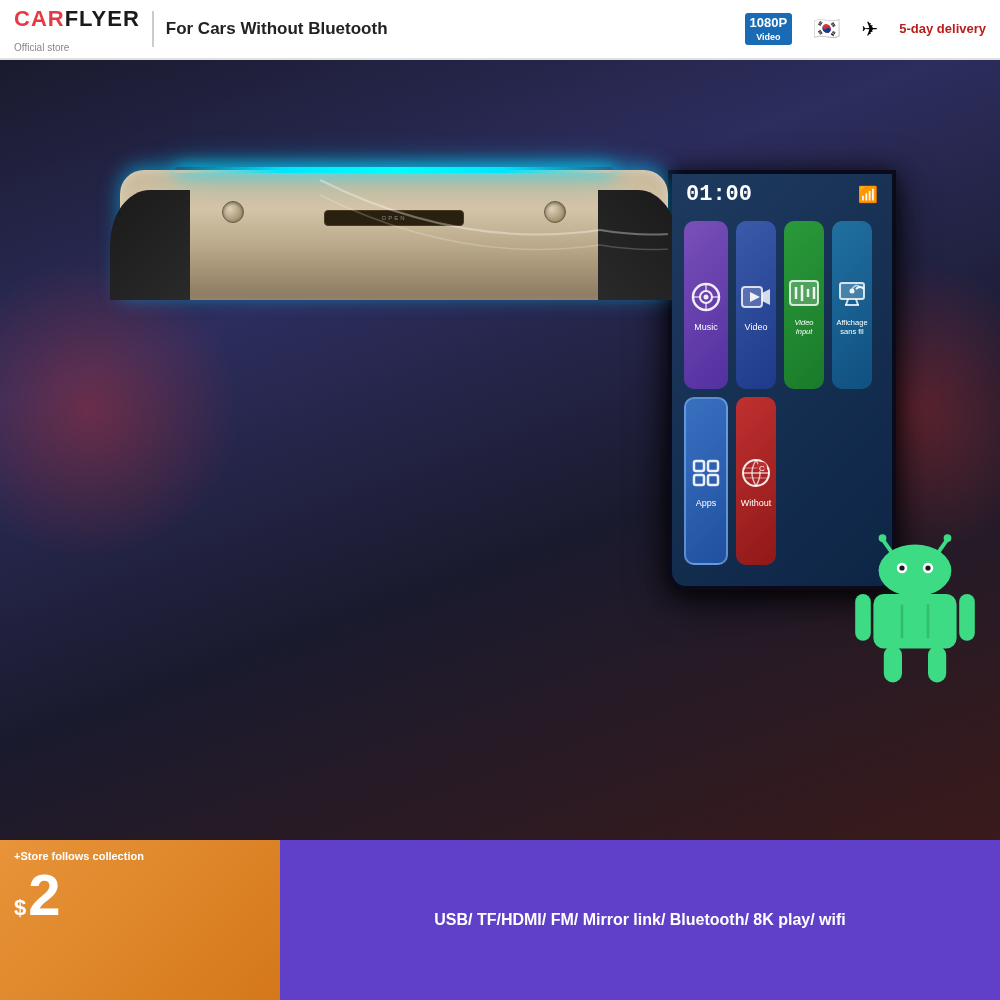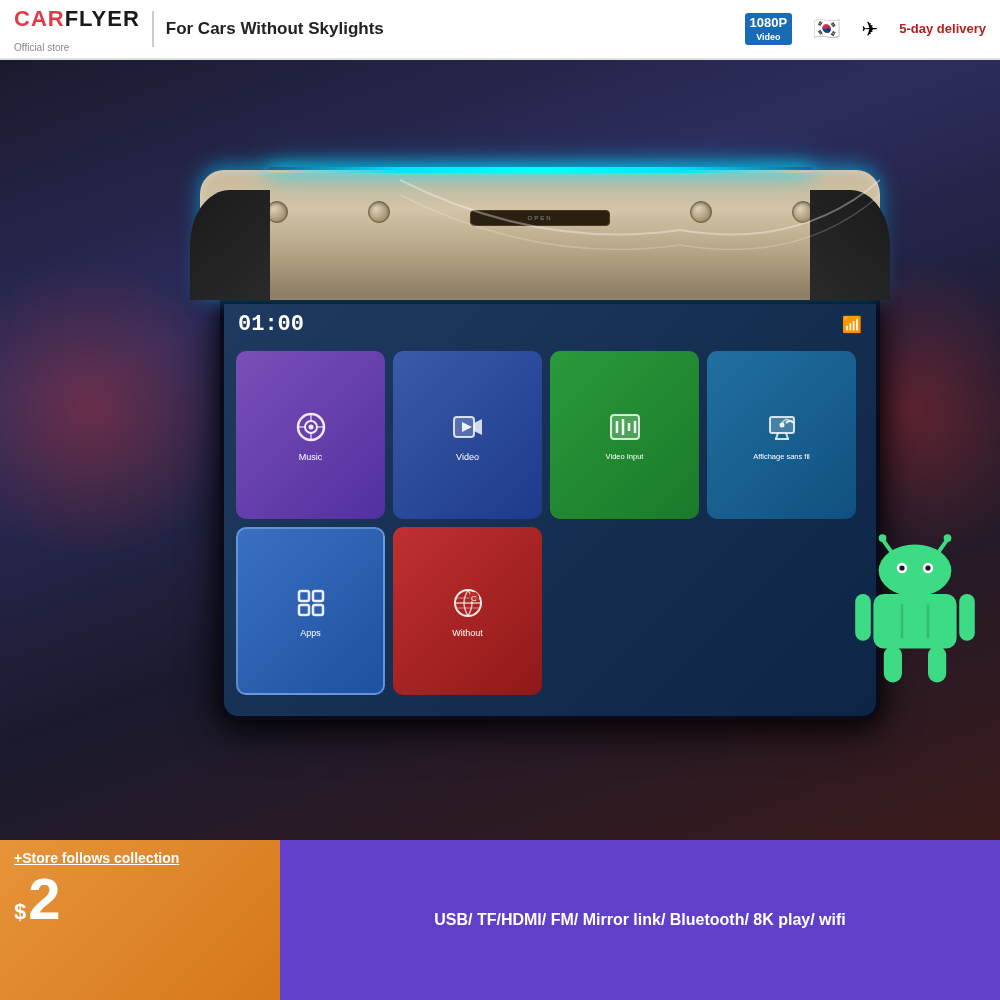--- a/index.html
+++ b/index.html
@@ -104,22 +104,22 @@
       background: radial-gradient(ellipse, rgba(200,50,50,0.4), transparent 70%);
       border-radius: 50%;
     }
 
     
     .monitor-unit {
       position: relative;
       width: 760px;
       height: 560px;
       display: flex;
-      flex-direction: column;
-      align-items: flex-end;
+      flex-direction: row;
+      align-items: flex-start;
     }
 
     
     .ceiling-mount {
       width: 680px;
       height: 130px;
       background: linear-gradient(180deg, #c8b89a 0%, #d4c4a8 30%, #b8a888 60%, #8a7860 100%);
       border-radius: 24px 24px 0 0;
       position: relative;
       box-shadow: 0 -4px 20px rgba(0,200,255,0.6), inset 0 2px 8px rgba(255,255,255,0.3);
@@ -281,24 +281,23 @@
       width: 280px;
       background: linear-gradient(135deg, #e8943a, #d4781a);
       display: flex;
       flex-direction: column;
       padding: 10px 14px;
       position: relative;
     }
 
     .store-follow {
       color: #fff;
-      font-size: 14px;
+      font-size: 11px;
       font-weight: bold;
       margin-bottom: 4px;
-      text-decoration: underline;
     }
 
     .price-area {
       display: flex;
       align-items: baseline;
       gap: 2px;
     }
 
     .price-symbol {
       color: #fff;
@@ -340,21 +339,21 @@
 <body>
 
 <div class="header-bar">
   <div style="display:flex;flex-direction:column;">
     <div class="brand-logo">
       <span>CAR</span>FLYER
     </div>
     <div class="official-store">Official store</div>
   </div>
   <div class="divider-v"></div>
-  <div class="tagline">For Cars Without Skylights</div>
+  <div class="tagline">For Cars Without Bluetooth</div>
   <div class="header-right">
     <div class="badge-1080p">
       <div class="big">1080P</div>
       <div>Video</div>
     </div>
     <span class="flag-icon">🇰🇷</span>
     <span class="plane-icon">✈</span>
     <span class="delivery-text">5-day delivery</span>
   </div>
 </div>
@@ -409,21 +408,21 @@
               <div class="app-label" style="font-size: 9px;">Music</div>
             </div>
             <div class="app-tile" style="background: linear-gradient(135deg, rgb(58, 90, 170), rgb(30, 58, 138)); border-radius: 10px;">
               <div class="app-icon"><svg viewBox="0 0 32 32" width="32" height="32">
                   <rect x="2" y="6" width="20" height="20" rx="3" fill="rgba(255,255,255,0.2)" stroke="rgba(255,255,255,0.8)" stroke-width="2"></rect>
                   <polygon points="22,12 30,8 30,24 22,20" fill="rgba(255,255,255,0.8)"></polygon>
                   <polygon points="10,11 10,21 20,16" fill="rgba(255,255,255,0.9)"></polygon>
                 </svg></div>
               <div class="app-label" style="font-size: 9px;">Video</div>
             </div>
-            <div class="app-tile" style="background: linear-gradient(135deg, rgb(42, 154, 58), rgb(26, 122, 42)); border-radius: 10px;">
+            <div class="app-tile" style="background: linear-gradient(135deg, rgb(42, 154, 58), rgb(26, 122, 42)); border-radius: 10px; font-style: italic;">
               <div class="app-icon"><svg viewBox="0 0 32 32" width="32" height="32">
                   <rect x="2" y="4" width="28" height="24" rx="3" fill="rgba(255,255,255,0.2)" stroke="rgba(255,255,255,0.8)" stroke-width="2"></rect>
                   <line x1="8" y1="10" x2="8" y2="22" stroke="rgba(255,255,255,0.9)" stroke-width="2.5"></line>
                   <line x1="14" y1="8" x2="14" y2="24" stroke="rgba(255,255,255,0.9)" stroke-width="2.5"></line>
                   <line x1="20" y1="12" x2="20" y2="20" stroke="rgba(255,255,255,0.9)" stroke-width="2.5"></line>
                   <line x1="26" y1="10" x2="26" y2="22" stroke="rgba(255,255,255,0.9)" stroke-width="2.5"></line>
                 </svg></div>
               <div class="app-label" style="font-size: 7.5px;">Video Input</div>
             </div>
             <div class="app-tile" style="background: linear-gradient(135deg, rgb(32, 112, 160), rgb(16, 80, 128)); border-radius: 10px;">

